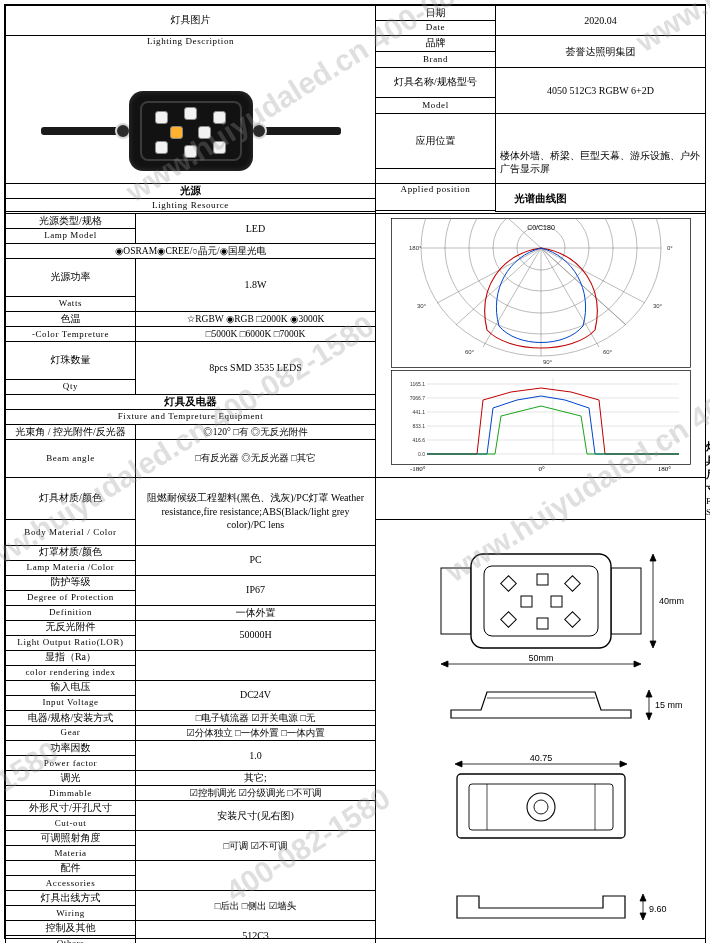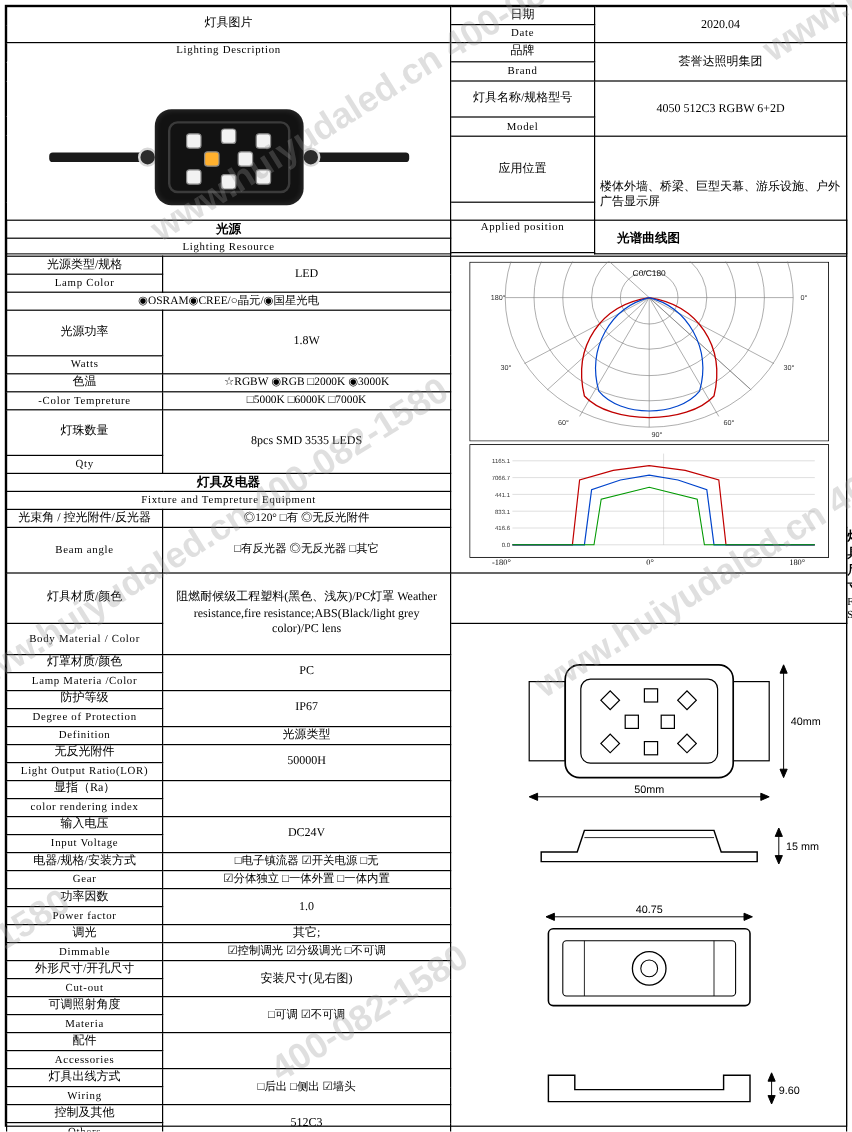--- a/index.html
+++ b/index.html
@@ -289,21 +289,21 @@
               <div class="axis-lbls">
                 <span>-180°</span>
                 <span>0°</span>
                 <span>180°</span>
               </div>
             </div>
           </td>
         </tr>
         <tr>
           <td style="height:15px">
-              <div class="en">Lamp Color</div>
+              <div class="en">Lamp Model</div>
             </td>
         </tr>
         <tr>
           <td colspan="2" style="height:15px">
               <div class="opt">◉OSRAM◉CREE/○晶元/◉国星光电</div>
             </td>
         </tr>
 
         <tr>
           <td style="height:15px">
@@ -507,21 +507,21 @@
           <td style="height:15px">
               <div class="en">Degree of Protection</div>
             </td>
         </tr>
 
         <tr>
           <td style="height:15px">
               <div class="en">Definition</div>
             </td>
           <td>
-              <div class="val">光源类型</div>
+              <div class="val">一体外置</div>
             </td>
         </tr>
 
         <tr>
           <td style="height:15px">
               <div class="cn">无反光附件</div>
             </td>
           <td rowspan="2">
               <div class="val">50000H</div>
             </td>

